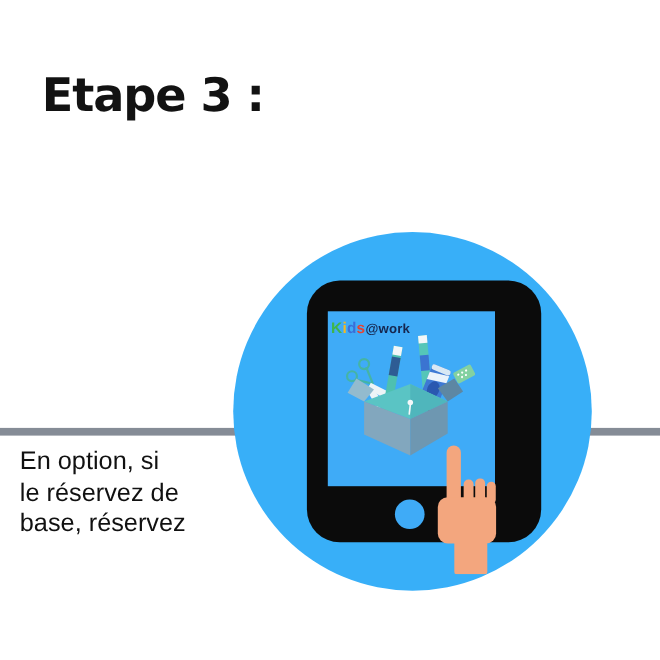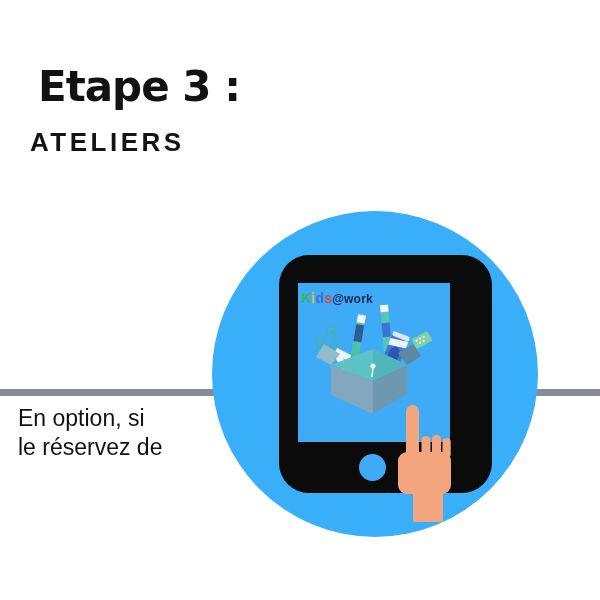--- a/index.html
+++ b/index.html
@@ -54,28 +54,28 @@
   .hand{position:absolute;left:184px;top:193px;}
 </style>
 </head>
 <body>
 
 <div>
 
   <h1 class="title" style="margin:0">Etape 3 :</h1>
 
   <h2 class="subtitle" style="margin:0">
-    <span style="display:block">ATELIERS</span>
   </h2>
 
   <div class="divider"></div>
 
   <p class="note" style="margin:0">
     <span>En option, si</span>
     <span>le réservez de</span>
+    <span>base, réservez</span>
   </p>
 
   <div class="circle">
 
     <div class="tablet">
       <div class="screen">
 
         <div class="logo">
           <span style="color: rgb(63, 181, 74);">K</span><span style="color: rgb(245, 185, 33);">i</span><span style="color: rgb(58, 111, 216);">d</span><span style="color: rgb(232, 67, 47);">s</span><span class="suffix" style="color: rgb(22, 38, 78);">@work</span>
         </div>

